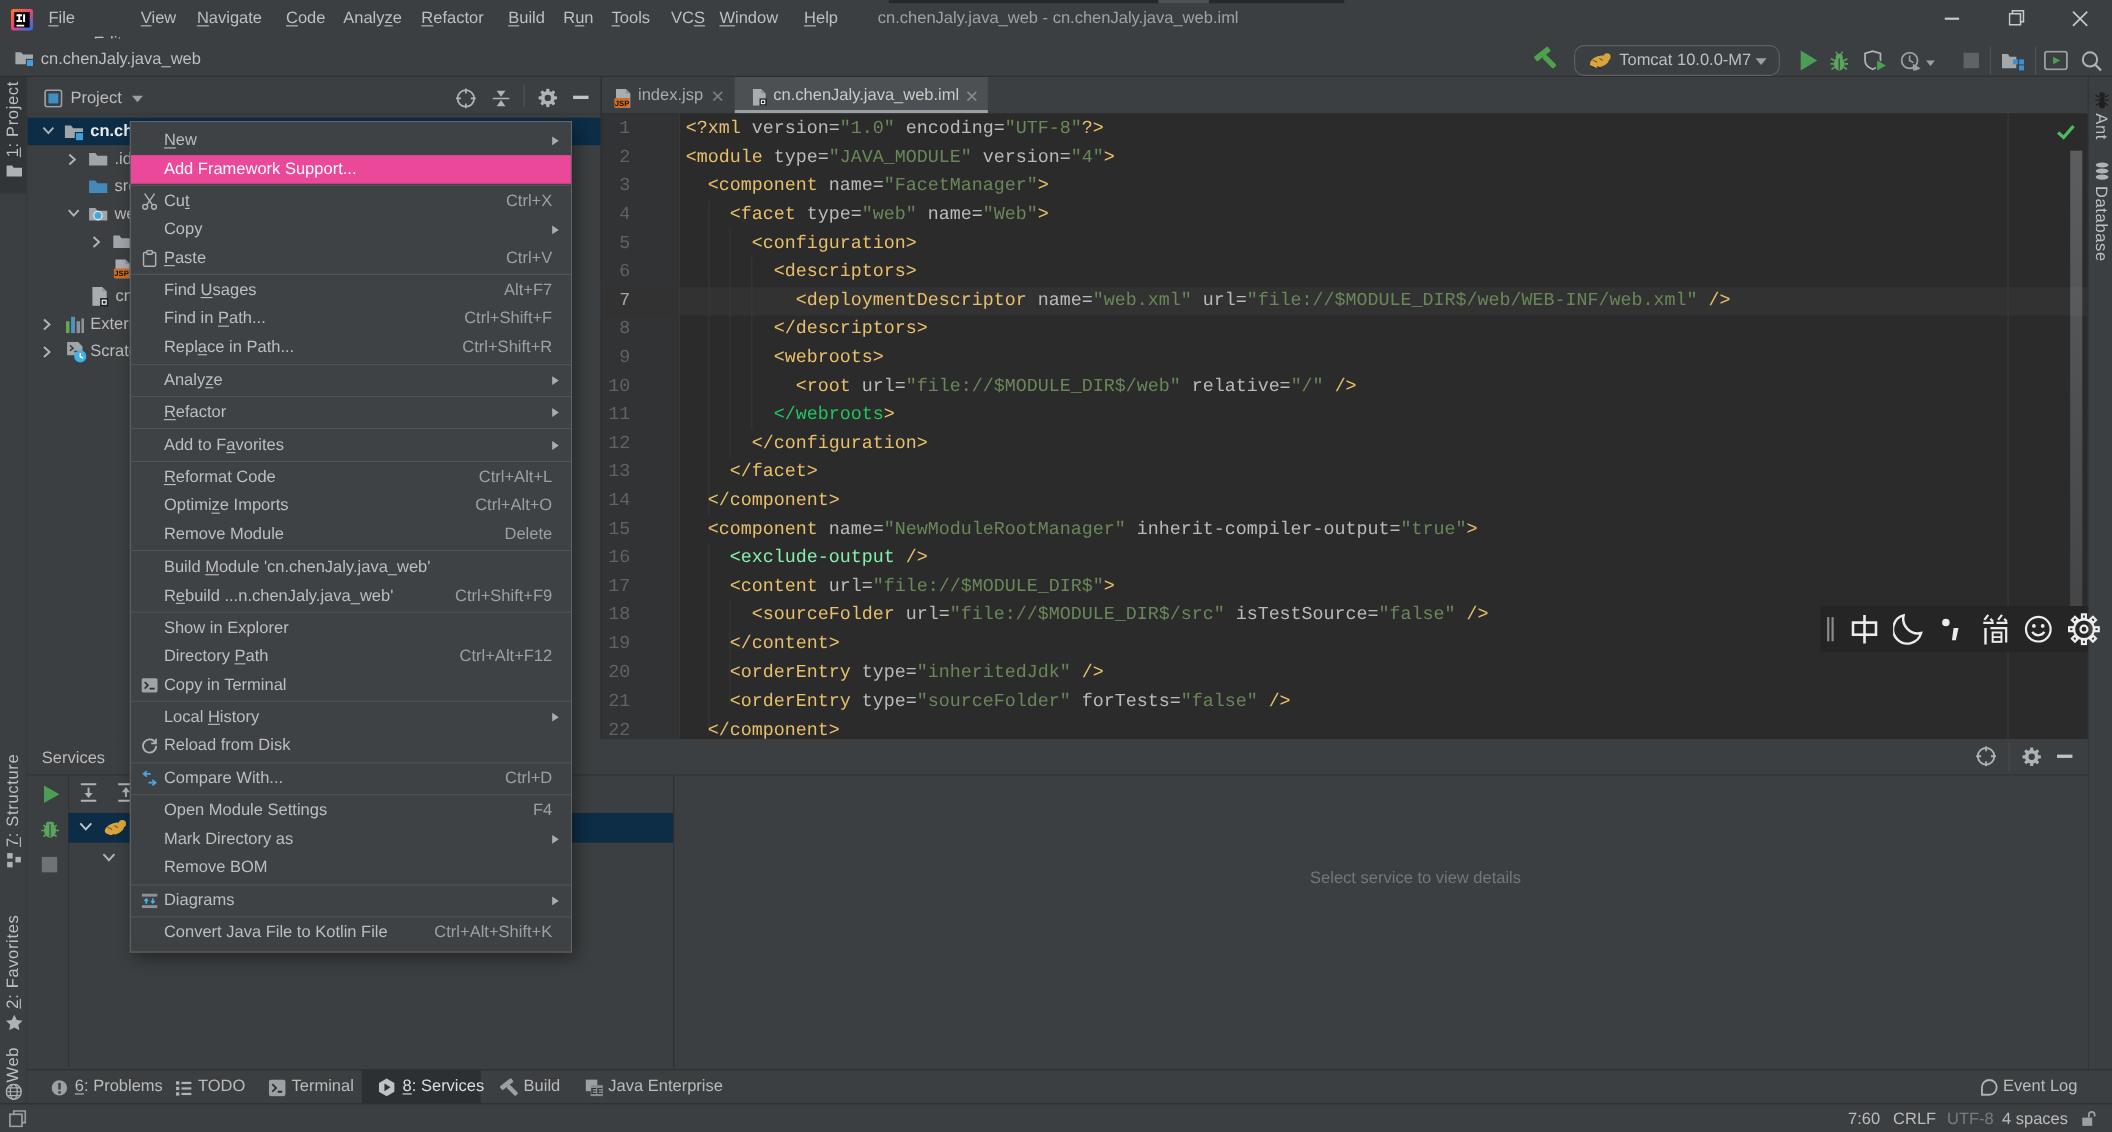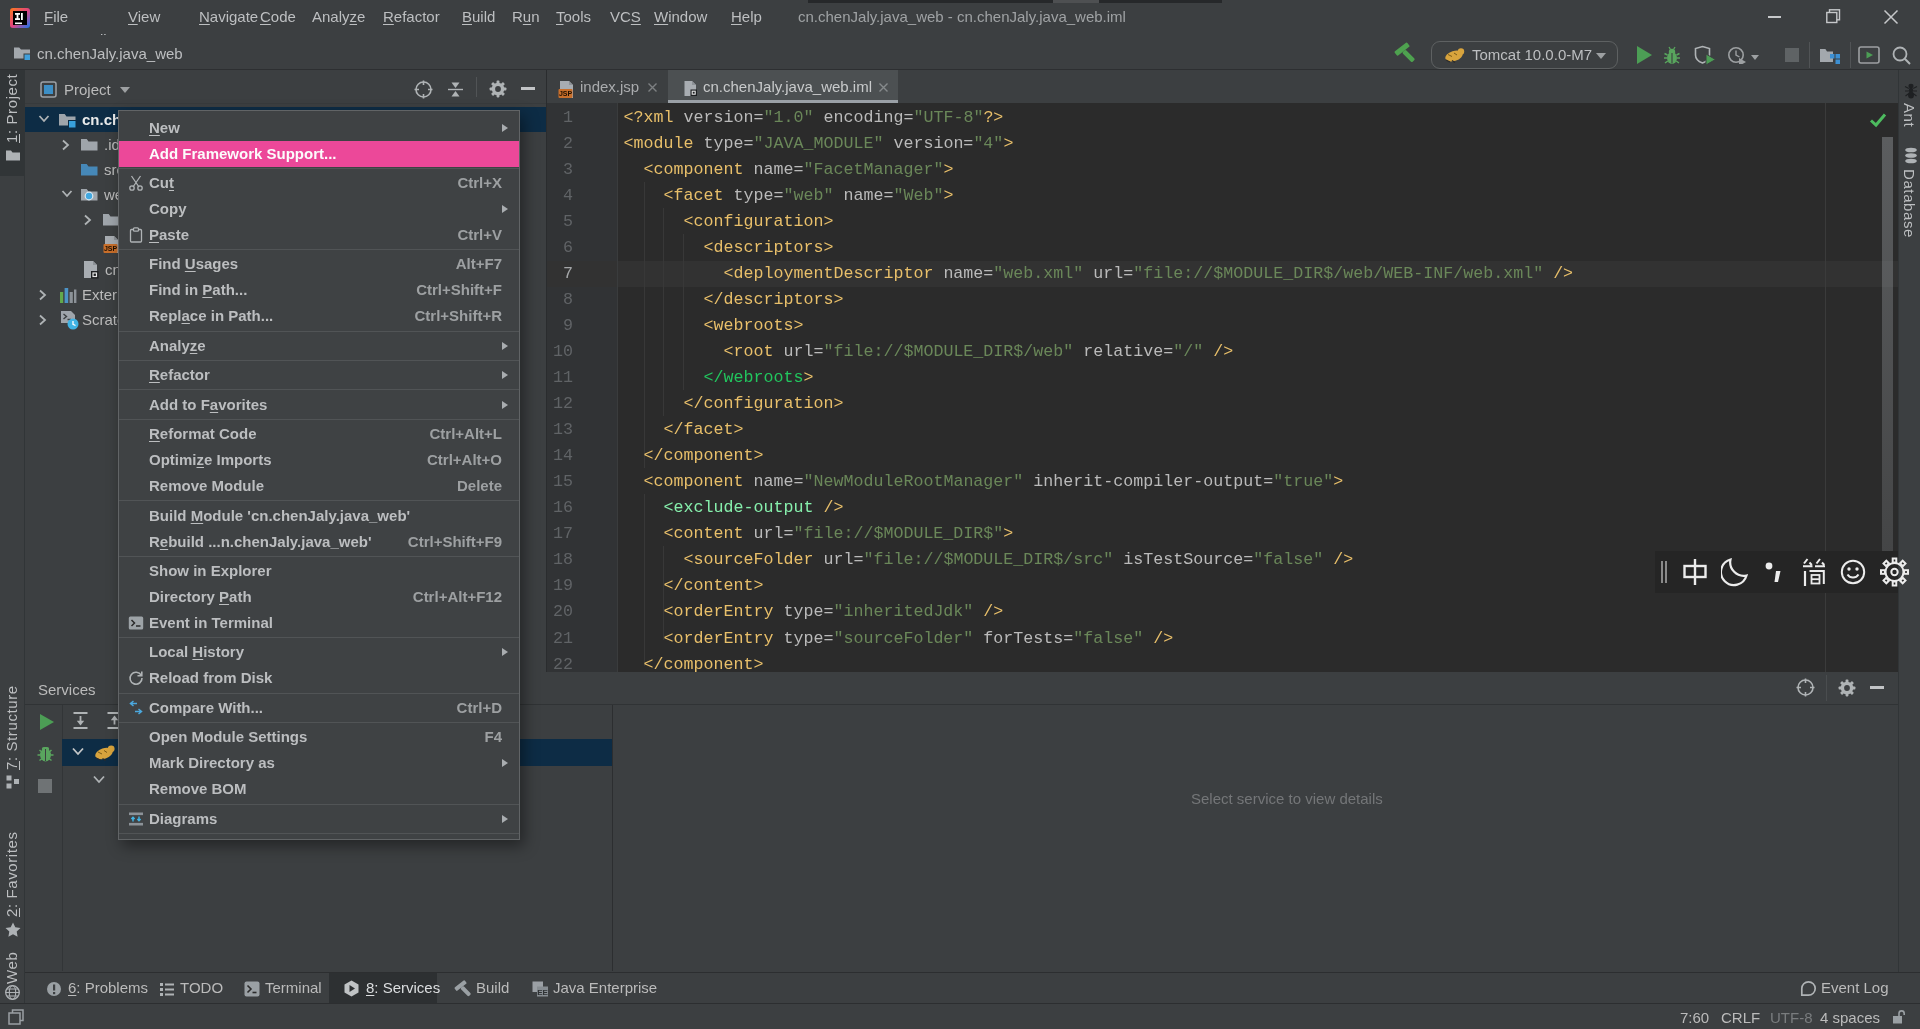--- a/index.html
+++ b/index.html
@@ -29,21 +29,21 @@
 
 #rstripe { position:absolute; top:70px; left:1898px; width:22px; height:933px; background:#3c3f41; border-left:1px solid #313537; }
 
 #services { position:absolute; top:672px; left:25px; width:1873px; height:300px; background:#3c3f41; }
 
 #toolbtns { position:absolute; top:972px; left:25px; width:1895px; height:31px; background:#3c3f41; border-top:1px solid #2c2e30; }
 #statusbar { position:absolute; top:1003px; left:0; width:1920px; height:26px; background:#3c3f41; border-top:1px solid #2c2e30; }
 
 #menu { position:absolute; left:118px; top:109.5px; width:402px; background:#3f4244; border:1px solid #616466;
   box-shadow:4px 6px 14px rgba(0,0,0,0.42); padding-top:4px; padding-bottom:4px; z-index:50; }
-.mi { position:relative; height:26px; line-height:26px; color:#bcbec0;font-weight:bold; }
+.mi { position:relative; height:26px; line-height:26px; color:#bcbec0; }
 .mi .lab { position:absolute; left:30px; white-space:nowrap; }
 .mi .sc { position:absolute; right:17px; color:#9da0a2; }
 .mi .arr { position:absolute; right:11px; top:9px; width:0; height:0; border-left:6px solid #a9adb0; border-top:4.5px solid transparent; border-bottom:4.5px solid transparent; }
 .mi .ic { position:absolute; left:9px; top:5px; width:16px; height:16px; }
 .msep { height:3.45px; position:relative; }
 .msep:after { content:""; position:absolute; left:0; right:0; top:1.2px; height:1px; background:#515456; }
 .hi { background:#ec4899; color:#fcfcfc; }
 </style>
 </head>
 <body>
@@ -64,21 +64,21 @@
     <rect x="3" y="3" width="14" height="14" fill="#000000"></rect>
     <rect x="5" y="5" width="5" height="1.8" fill="#fff"></rect>
     <rect x="6.6" y="5" width="1.8" height="7" fill="#fff"></rect>
     <rect x="5" y="10.2" width="5" height="1.8" fill="#fff"></rect>
     <rect x="11" y="5" width="1.8" height="7" fill="#fff"></rect>
     <rect x="5" y="14.5" width="7" height="1.6" fill="#fff"></rect>
   </svg>
   <span class="mitem" style="left:44px;"><u>F</u>ile</span>
   <span class="mitem" style="left:85px;margin-top:23px;"><u>E</u>dit</span>
   <span class="mitem" style="left:128px;"><u>V</u>iew</span>
-  <span class="mitem" style="left:179px;margin-left:20px;"><u>N</u>avigate</span>
+  <span class="mitem" style="left:179px;"><u>N</u>avigate</span>
   <span class="mitem" style="left:260px;"><u>C</u>ode</span>
   <span class="mitem" style="left:312px;">Analy<u>z</u>e</span>
   <span class="mitem" style="left:383px;"><u>R</u>efactor</span>
   <span class="mitem" style="left:462px;"><u>B</u>uild</span>
   <span class="mitem" style="left:512px;">R<u>u</u>n</span>
   <span class="mitem" style="left:556px;"><u>T</u>ools</span>
   <span class="mitem" style="left:610px;">VC<u>S</u></span>
   <span class="mitem" style="left:654px;"><u>W</u>indow</span>
   <span class="mitem" style="left:731px;"><u>H</u>elp</span>
   <span class="abs" style="left:798px;top:8px;color:#9fa2a4;">cn.chenJaly.java_web - cn.chenJaly.java_web.iml</span>
@@ -657,21 +657,21 @@
   <div class="mi">
         <span class="lab">Directory <u>P</u>ath</span>
         <span class="sc">Ctrl+Alt+F12</span>
       </div>
   <div class="mi">
     <svg class="ic" viewBox="0 0 16 16">
       <rect x="0.8" y="1.5" width="14.4" height="13" rx="1.5" fill="#9da3a7"></rect>
       <path d="M3.5 5 L6.5 8 L3.5 11" stroke="#2b2b2b" stroke-width="1.5" fill="none"></path>
       <path d="M8 11 L12.5 11" stroke="#2b2b2b" stroke-width="1.5"></path>
     </svg>
-    <span class="lab">Event in Terminal</span>
+    <span class="lab">Copy in Terminal</span>
   </div>
   <div class="msep"></div>
   <div class="mi">
         <span class="lab">Local <u>H</u>istory</span>
         <span class="arr"></span>
       </div>
   <div class="mi">
     <svg class="ic" viewBox="0 0 16 16">
       <path d="M13.2 5.2 A6 6 0 1 0 14 8" fill="none" stroke="#afb3b5" stroke-width="1.6"></path>
       <path d="M13.8 1.5 L13.8 5.8 L9.5 5.8" fill="none" stroke="#afb3b5" stroke-width="1.6"></path>
@@ -704,20 +704,24 @@
     <svg class="ic" viewBox="0 0 16 16">
       <rect x="1" y="1.5" width="14" height="2.6" fill="#8c9298"></rect>
       <rect x="1" y="11.9" width="14" height="2.6" fill="#8c9298"></rect>
       <path d="M5 10.5 L5 6.5 M3.4 8 L5 6.2 L6.6 8" stroke="#40b6e8" stroke-width="1.4" fill="none"></path>
       <path d="M11 5.5 L11 9.5 M9.4 8 L11 9.8 L12.6 8" stroke="#40b6e8" stroke-width="1.4" fill="none"></path>
     </svg>
     <span class="lab">Diagrams</span>
         <span class="arr"></span>
   </div>
   <div class="msep"></div>
+  <div class="mi">
+        <span class="lab">Convert Java File to Kotlin File</span>
+        <span class="sc">Ctrl+Alt+Shift+K</span>
+      </div>
 </div>
 
 <div id="ime" class="abs" style="left:1655px;top:551px;width:243px;height:42px;background:#252525;z-index:60;">
 
   <div class="abs" style="left:6px;top:10px;width:2px;height:22px;background:#8a8a8a;"></div>
   <div class="abs" style="left:10px;top:10px;width:2px;height:22px;background:#8a8a8a;"></div>
 
   <svg class="abs" style="left:28px;top:7px;" width="24" height="28">
     <path d="M12 1 L12 27" stroke="#ececec" stroke-width="2.4"></path>
     <rect x="1.5" y="8" width="21" height="11" fill="none" stroke="#ececec" stroke-width="2.4"></rect>

